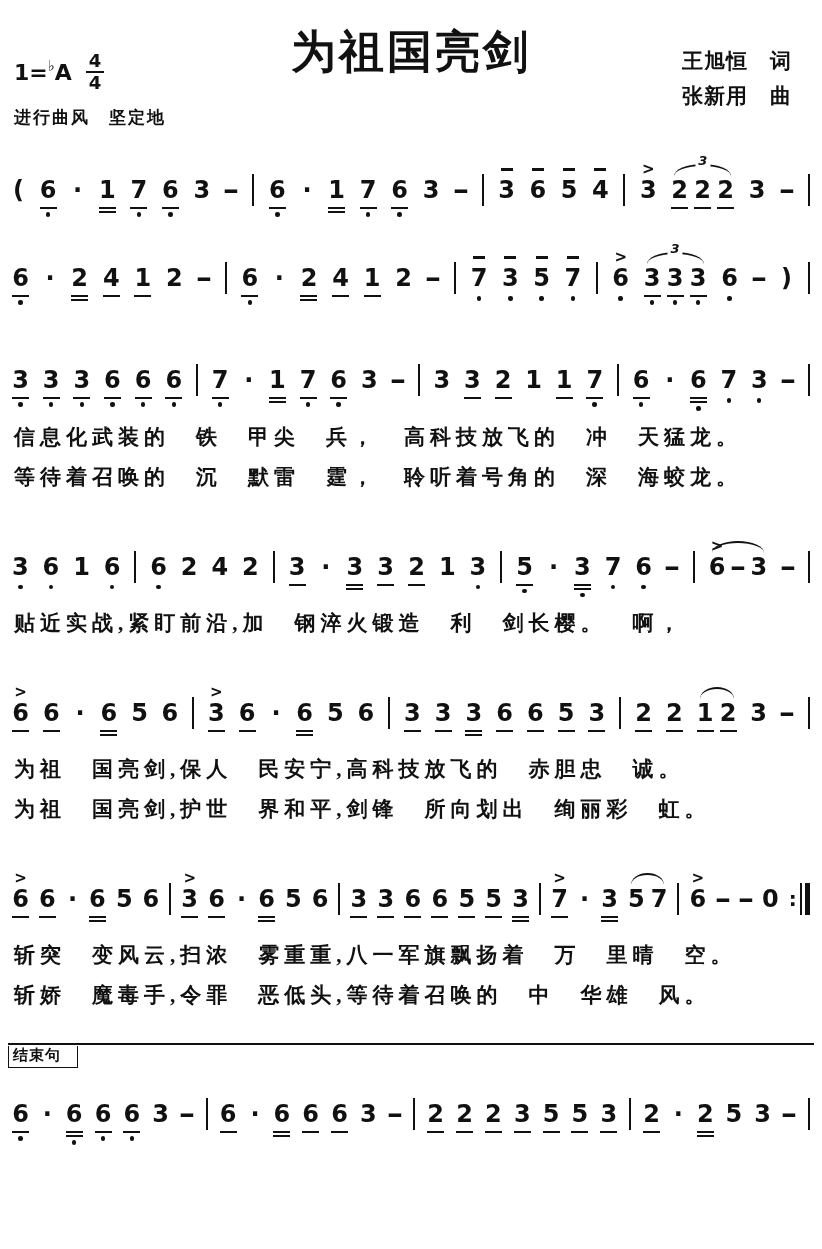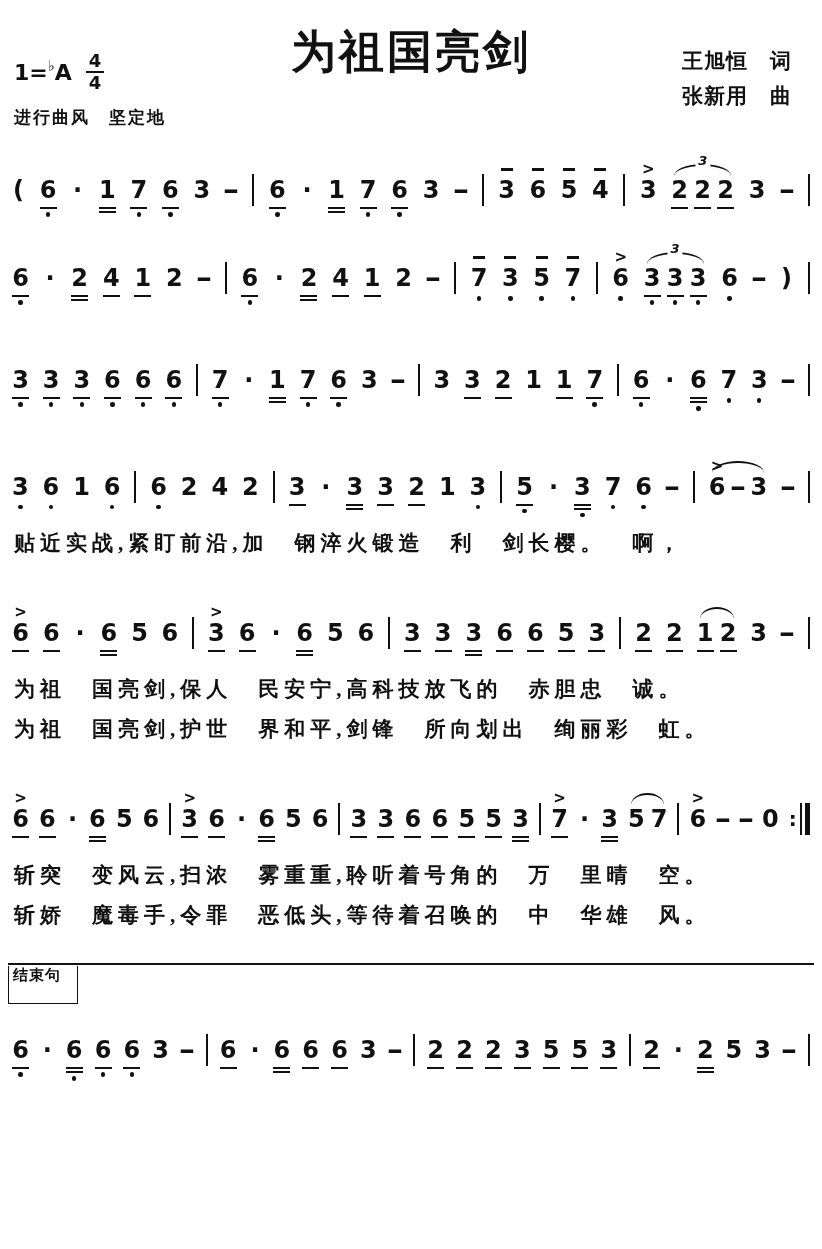--- a/index.html
+++ b/index.html
@@ -56,21 +56,21 @@
   
   .lyrics{
     padding:0 14px;margin:12px 0 4px;
     font-size:21px;letter-spacing:5px;font-weight:600;
     font-family:"Liberation Serif","DejaVu Serif",serif;
     white-space:nowrap;
   }
   
   .ending{position:relative;border-top:2.5px solid #111;margin:34px 8px 0;}
   .ending .lab{display:inline-block;border:1.5px solid #111;border-top:none;
-               padding:0 16px 18px 4px;font-size:15px;font-weight:600;letter-spacing:1px;}
+               padding:0 16px 2px 4px;font-size:15px;font-weight:600;letter-spacing:1px;}
 </style>
 </head>
 <body>
 
 <div class="page">
 
   <div class="hdr">
     <div class="title">为祖国亮剑</div>
     <div class="meta-left">
       <div class="keyrow">
@@ -623,20 +623,22 @@
           <span class="odot"></span>
         </span>
       </span>
       <span class="note">
         <span class="topm"></span>
         <span class="num dash">-</span>
         <span class="botm"></span>
       </span>
       <span class="barline"></span>
     </div>
+  <div class="lyrics">信息化武装的　铁　甲尖　兵，　高科技放飞的　冲　天猛龙。</div>
+  <div class="lyrics">等待着召唤的　沉　默雷　霆，　聆听着号角的　深　海蛟龙。</div>
 
   <div class="music-line" style="margin-top:48px;">
       <span class="note">
         <span class="topm"></span>
         <span class="num">3</span>
         <span class="botm">
           <span class="odot"></span>
         </span>
       </span>
       <span class="note">
@@ -1153,21 +1155,21 @@
         <span class="topm"></span>
         <span class="num">0</span>
         <span class="botm"></span>
       </span>
       <span class="endbar">
         <span class="rdots">:</span>
         <span class="thinbar"></span>
         <span class="thickbar"></span>
       </span>
     </div>
-  <div class="lyrics">斩突　变风云,扫浓　雾重重,聆听着号角的　万　里晴　空。</div>
+  <div class="lyrics">斩突　变风云,扫浓　雾重重,八一军旗飘扬着　万　里晴　空。</div>
   <div class="lyrics">斩娇　魔毒手,令罪　恶低头,等待着召唤的　中　华雄　风。</div>
 
   <div class="ending">
     <span class="lab">结束句</span>
   </div>
 
   <div class="music-line" style="margin-top:18px;">
       <span class="note">
         <span class="topm"></span>
         <span class="num">6</span>

